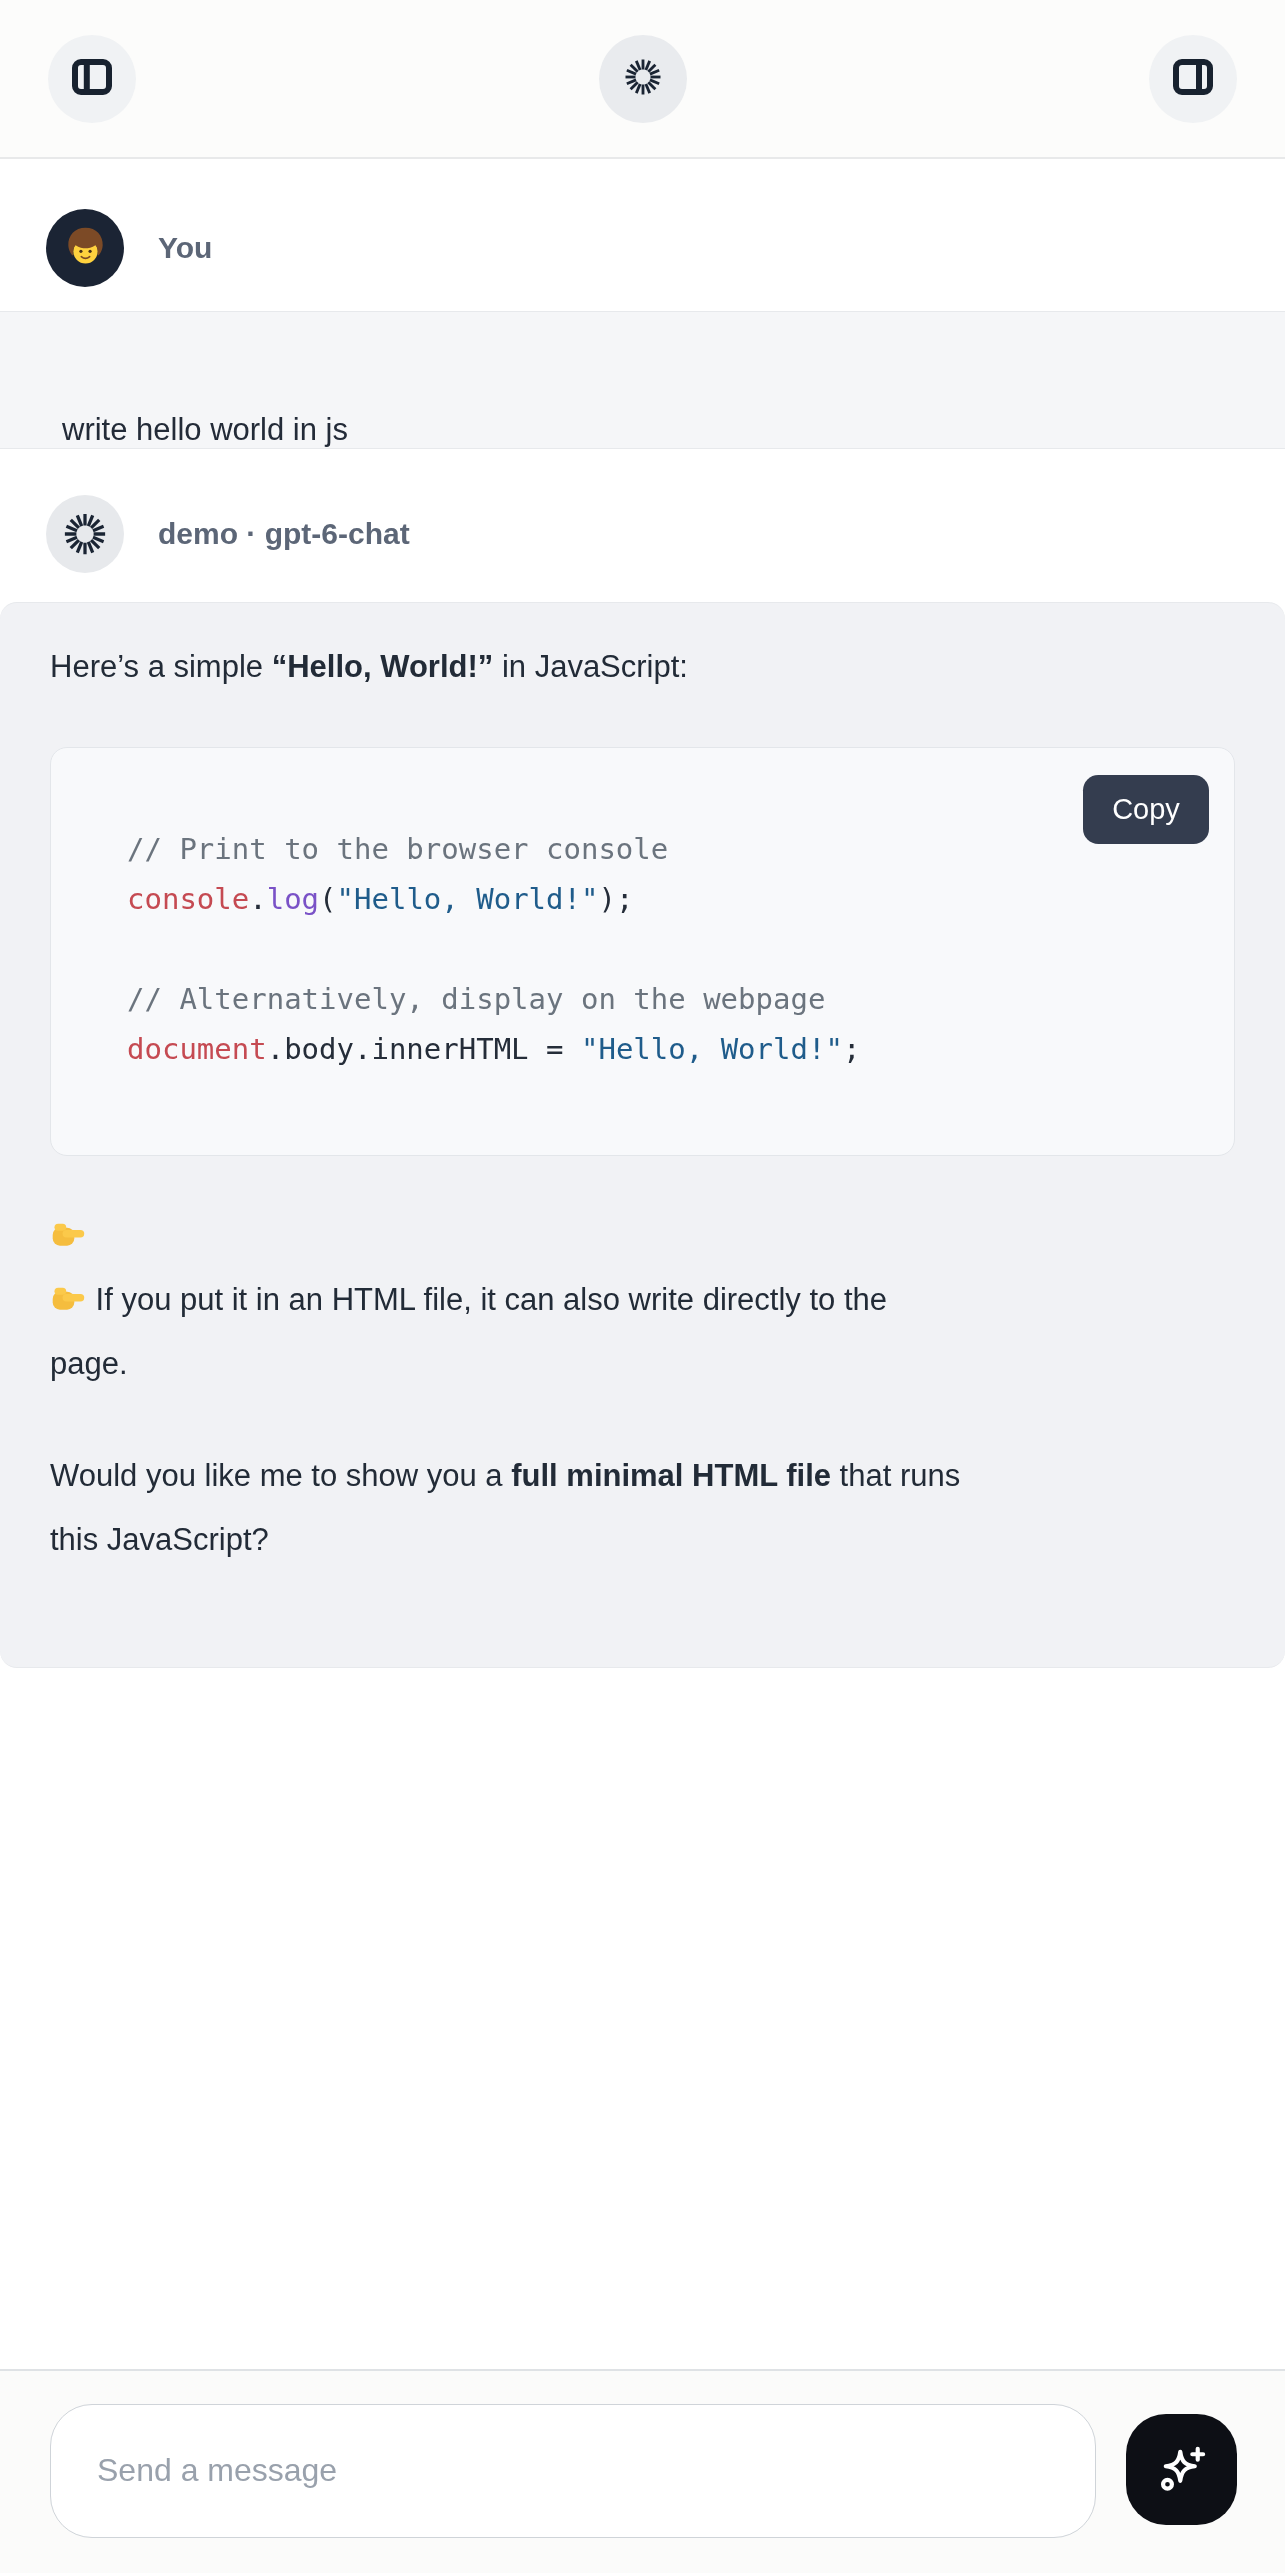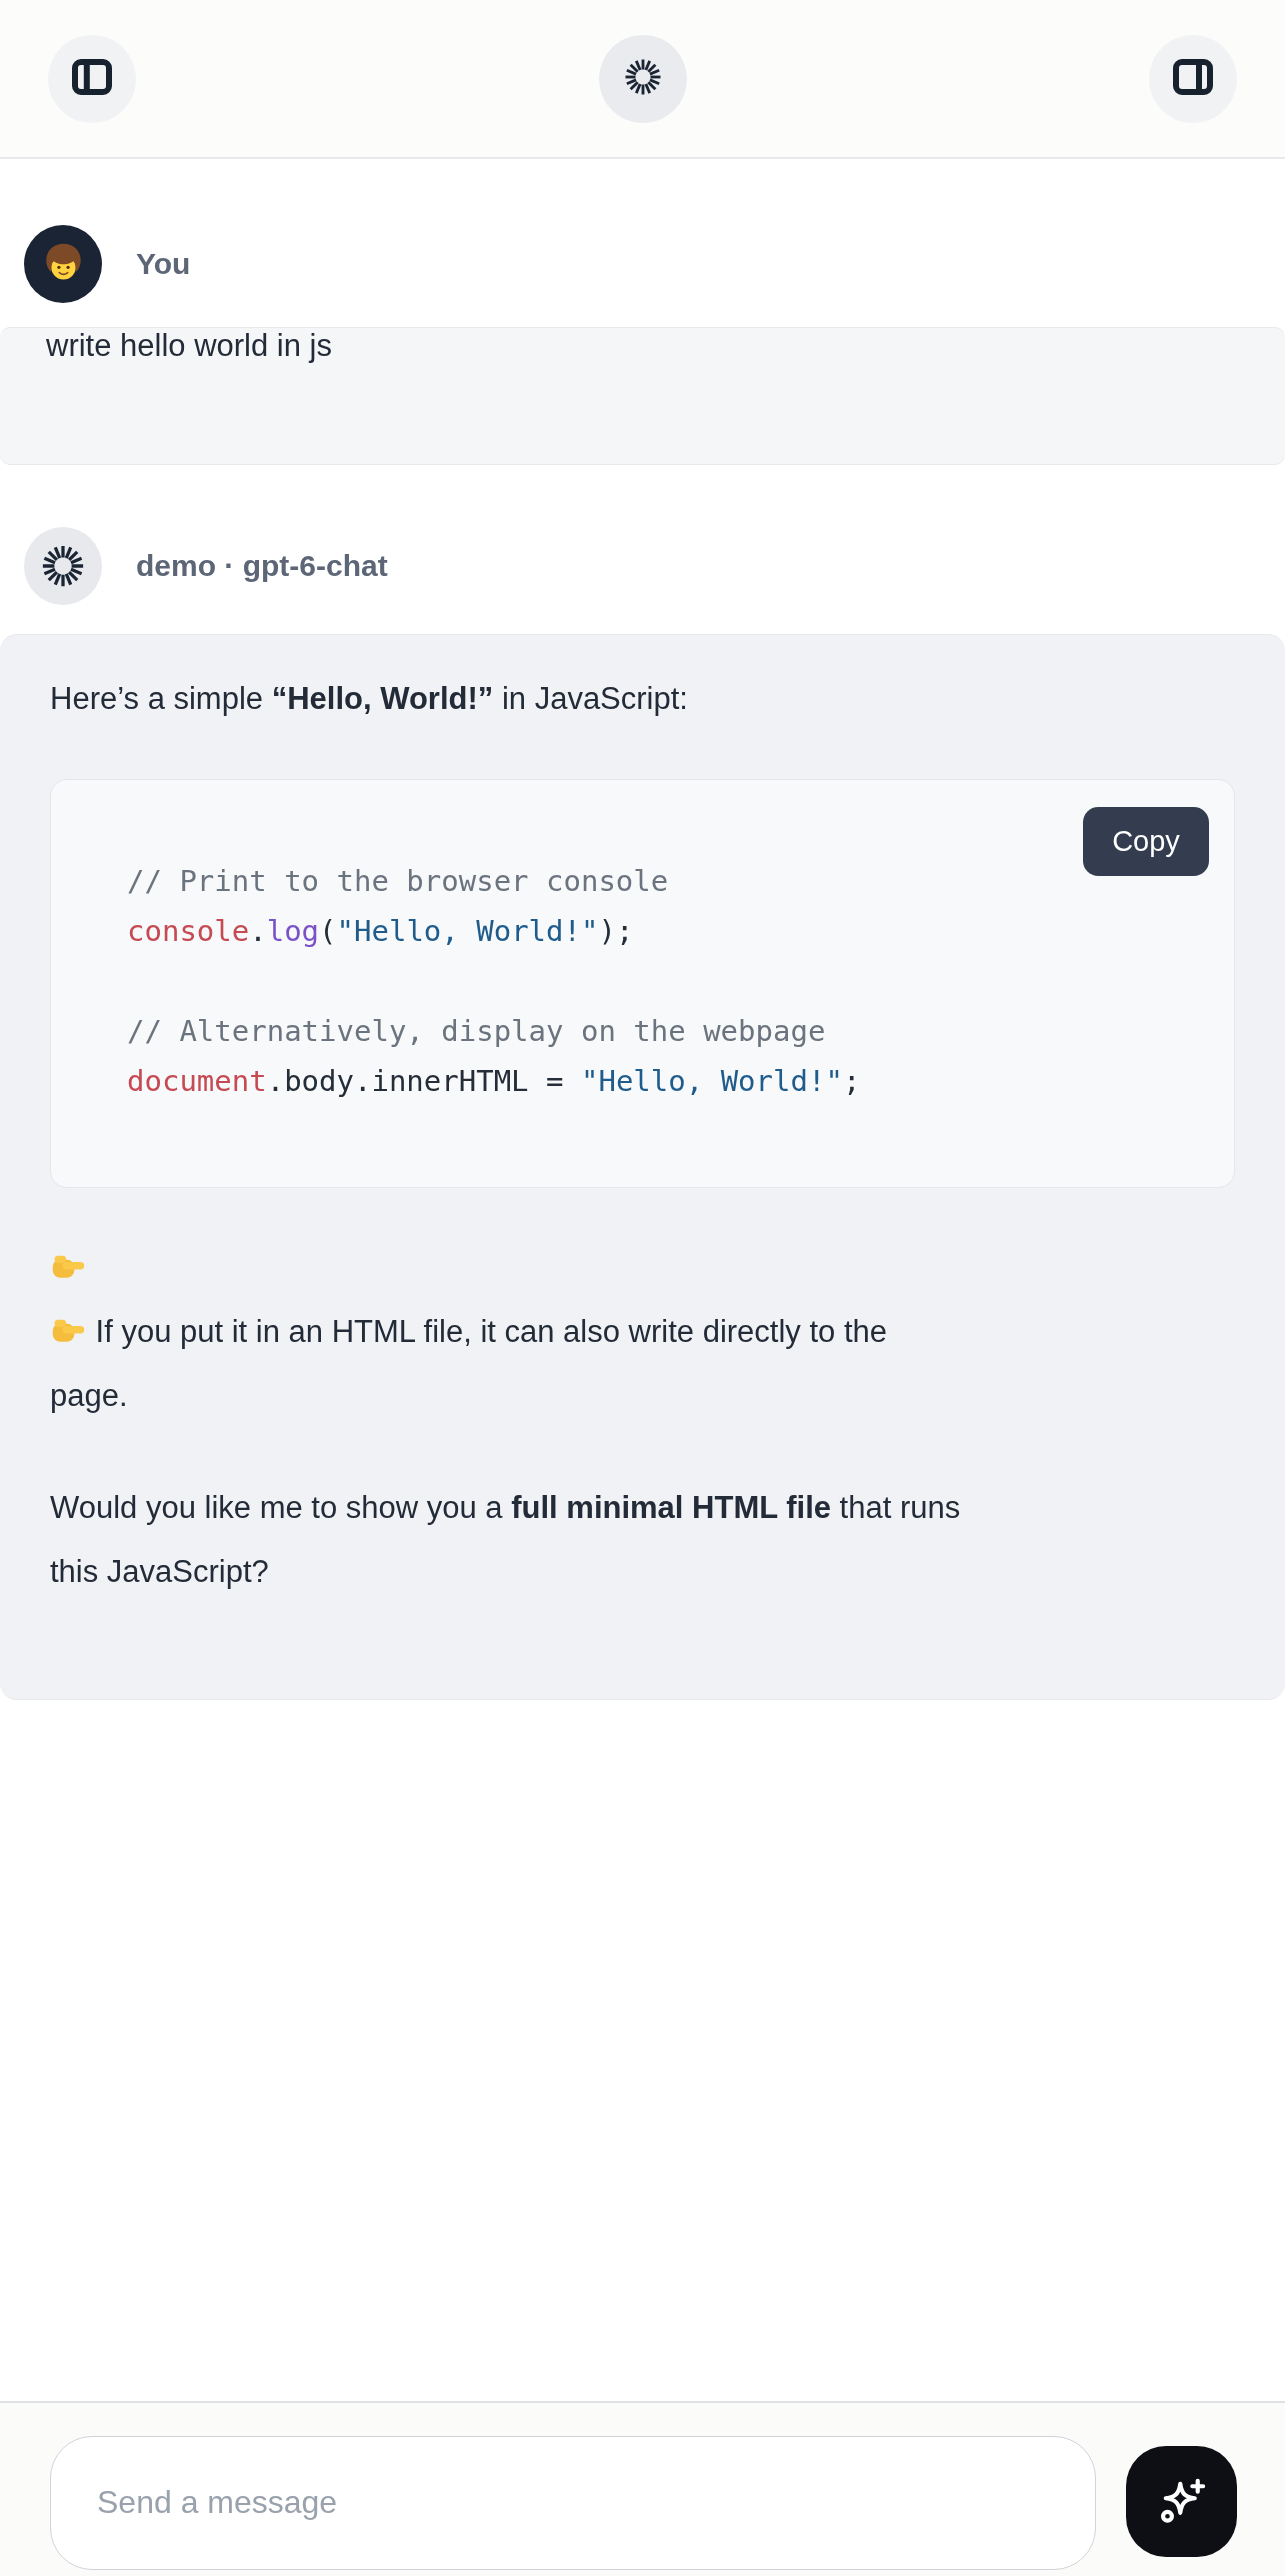--- a/index.html
+++ b/index.html
@@ -14,34 +14,34 @@
     display:flex;align-items:center;justify-content:space-between;
     padding:0 48px;box-sizing:border-box;
   }
   .circle-btn{
     width:88px;height:88px;border-radius:50%;background:#f0f2f4;
     display:flex;align-items:center;justify-content:center;
     border:none;padding:0;cursor:pointer;
   }
   .circle-btn.center{background:#e9ebee;}
   
-  .msg-row{display:flex;align-items:center;padding-left:24px;box-sizing:border-box;margin-top:16px;}
+  .msg-row{display:flex;align-items:center;padding-left:46px;box-sizing:border-box;}
   .user-row{height:152px;padding-top:25px;}
   .assistant-row{height:153px;padding-top:17px;}
   .avatar{width:78px;height:78px;border-radius:50%;flex:none;
     display:flex;align-items:center;justify-content:center;overflow:hidden;}
   .user-avatar{background:#1b2434;}
   .assistant-avatar{background:#e7e9ec;}
   .sender{margin-left:34px;font-size:30px;font-weight:700;color:#5c6677;}
   
   .user-band{
     height:138px;background:#f5f6f8;
     border-top:1.9px solid #e7e9ec;border-bottom:1.9px solid #e7e9ec;
-    box-sizing:border-box;display:flex;align-items:flex-start;
-    padding:0 46px;font-size:31px;color:#232b38;border-radius:10px;
+    box-sizing:border-box;display:flex;align-items:flex-end;
+    padding:0 62px;font-size:31px;color:#232b38;
   }
   
   .assistant-band{
     height:1066px;background:#f1f2f5;
     border-top:1.9px solid #e7e9ec;border-bottom:1.9px solid #e7e9ec;
     box-sizing:border-box;padding:0 50px;overflow:hidden;border-radius:17px;
   }
   .intro{margin-top:32.5px;font-size:31px;line-height:61px;}
   .code-block{
     position:relative;margin-top:50px;height:409px;box-sizing:border-box;

